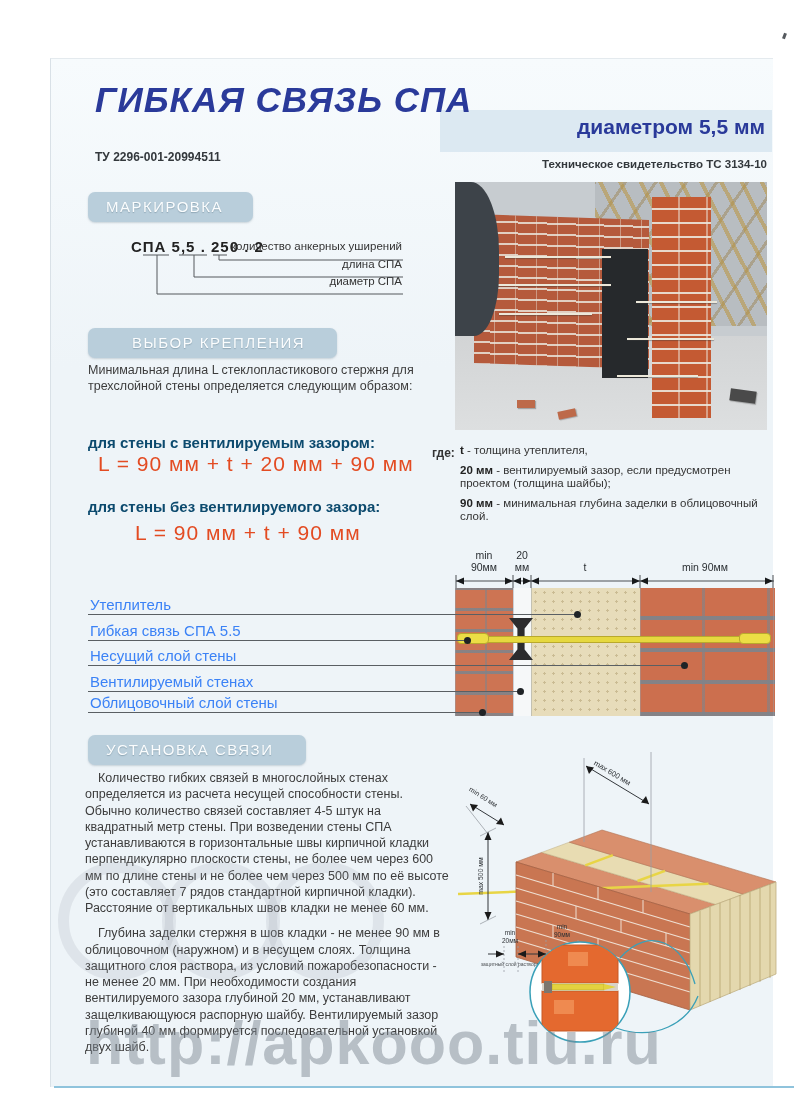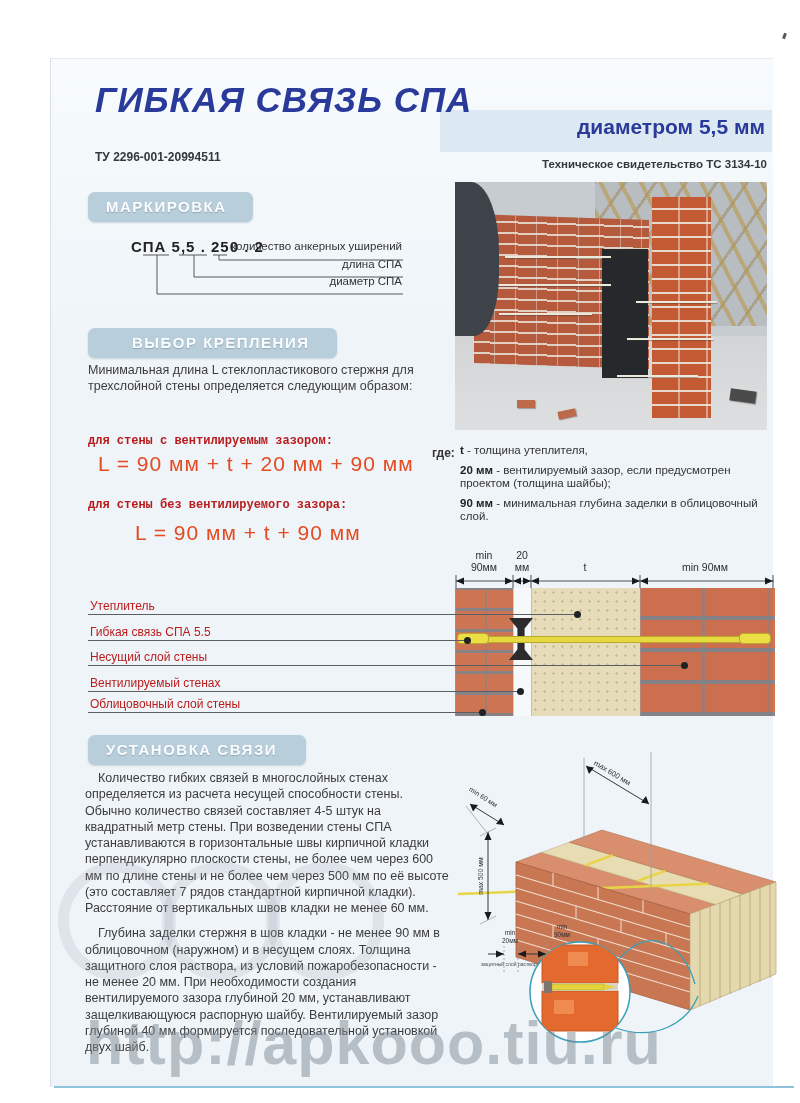--- a/index.html
+++ b/index.html
@@ -12,31 +12,31 @@
          background:linear-gradient(180deg,#f7fbfd 0%,#eef4f8 30%,#eef4f8 100%);
          border-left:1px solid #d9e1e7;border-top:1px solid #e4eaee;}
   #subtitle-band{left:440px;top:110px;width:332px;height:42px;background:#dce9f2;}
 
   
   .page-title{left:95px;top:80px;font-size:35px;font-weight:bold;color:#2a3a9a;letter-spacing:1px;font-style:italic;}
   .page-subtitle{left:445px;top:115px;width:320px;text-align:right;font-size:21px;font-weight:bold;color:#2a3a9a;}
   .tu{left:95px;top:150px;font-size:12px;font-weight:bold;color:#33383c;}
   .cert{left:455px;top:158px;width:312px;text-align:right;font-size:11.5px;font-weight:bold;color:#33383c;}
 
-  .badge{background:#b9cedb;border-radius:7px;color:#fbfdfe;font-weight:bold;
+  .badge{background:#b9cedb;border-radius:7px;color:#fbfdfe;font-weight:normal;
          letter-spacing:1.5px;font-size:15px;line-height:30px;padding:0 0 0 18px;
          text-shadow:0 1px 1px rgba(110,135,150,.55);box-shadow:0 1px 2px rgba(120,140,155,.35);}
 
   
   .mark-code{left:95px;top:238px;font-size:15px;font-weight:bold;color:#222;letter-spacing:1px;margin-left:36px;}
   .mark-label{width:310px;text-align:right;font-size:11.5px;color:#333;left:92px;}
 
   
   .body-txt{font-size:12.5px;line-height:1.3;color:#3c3c3c;}
-  .case-label{font-size:12px;font-weight:bold;color:#b91c1c;font-family:Liberation Mono, monospace;}
+  .case-label{font-size:15px;font-weight:bold;color:#0c4a6e;}
   .formula{font-size:21px;color:#e34b22;letter-spacing:1px;white-space:nowrap;}
   .where-wrap{left:460px;top:444px;width:316px;font-size:11.5px;line-height:1.18;color:#333;}
   .where-item{margin-bottom:6px;}
   .where-item b{color:#222;}
 
   
   #xsect{left:455px;top:548px;width:320px;height:172px;}
   #xs-draw{position:absolute;left:0;top:40px;width:320px;height:128px;}
   .xs-guide{position:absolute;top:0;width:1px;height:128px;background:rgba(150,160,168,.45);}
   .xs-left{left:0;top:0;width:58px;height:128px;background-color:#cd7453;
@@ -48,21 +48,21 @@
   .xs-right{left:185px;top:0;width:135px;height:128px;background-color:#cc6f4e;
      background-image:repeating-linear-gradient(0deg,rgba(125,132,140,.9) 0 4px,transparent 4px 32px),
                       repeating-linear-gradient(90deg,transparent 0 62px,rgba(125,132,140,.6) 62px 65px);}
   .xs-washer{left:54px;top:30px;width:24px;height:42px;background:#2c2c2e;
      clip-path:polygon(0 0,35% 25%,35% 75%,0 100%,100% 100%,65% 75%,65% 25%,100% 0);}
   .xs-rod{left:8px;top:48px;width:304px;height:5px;background:#e6d83f;border:1px solid #b9a92c;border-radius:2px;}
   .xs-cap{top:45px;width:30px;height:9px;background:#ecde45;border:1px solid #b9a92c;border-radius:4px;}
 
   
   .layer-line{position:absolute;left:88px;border-bottom:1px solid #5a5f63;height:17px;}
-  .layer-line .lbl{position:absolute;left:2px;bottom:1px;font-size:12px;color:#b91c1c;white-space:nowrap;}
+  .layer-line .lbl{position:absolute;left:2px;bottom:1px;font-size:15px;color:#3b82f6;white-space:nowrap;}
   .layer-line .dot{position:absolute;right:-3px;bottom:-4px;width:7px;height:7px;border-radius:50%;background:#1f2326;}
 
   
   #inst-text{left:85px;top:770px;width:364px;}
   #inst-text p{margin:0 0 9px 0;text-indent:13px;}
 
   
   #photo{left:455px;top:182px;width:312px;height:248px;background:#c7ccd0;overflow:hidden;}
   .ph-bg-scaffold{left:45%;top:0;width:55%;height:58%;
      background:repeating-linear-gradient(63deg,rgba(186,148,62,.0) 0 14px,rgba(186,148,62,.55) 14px 18px),

